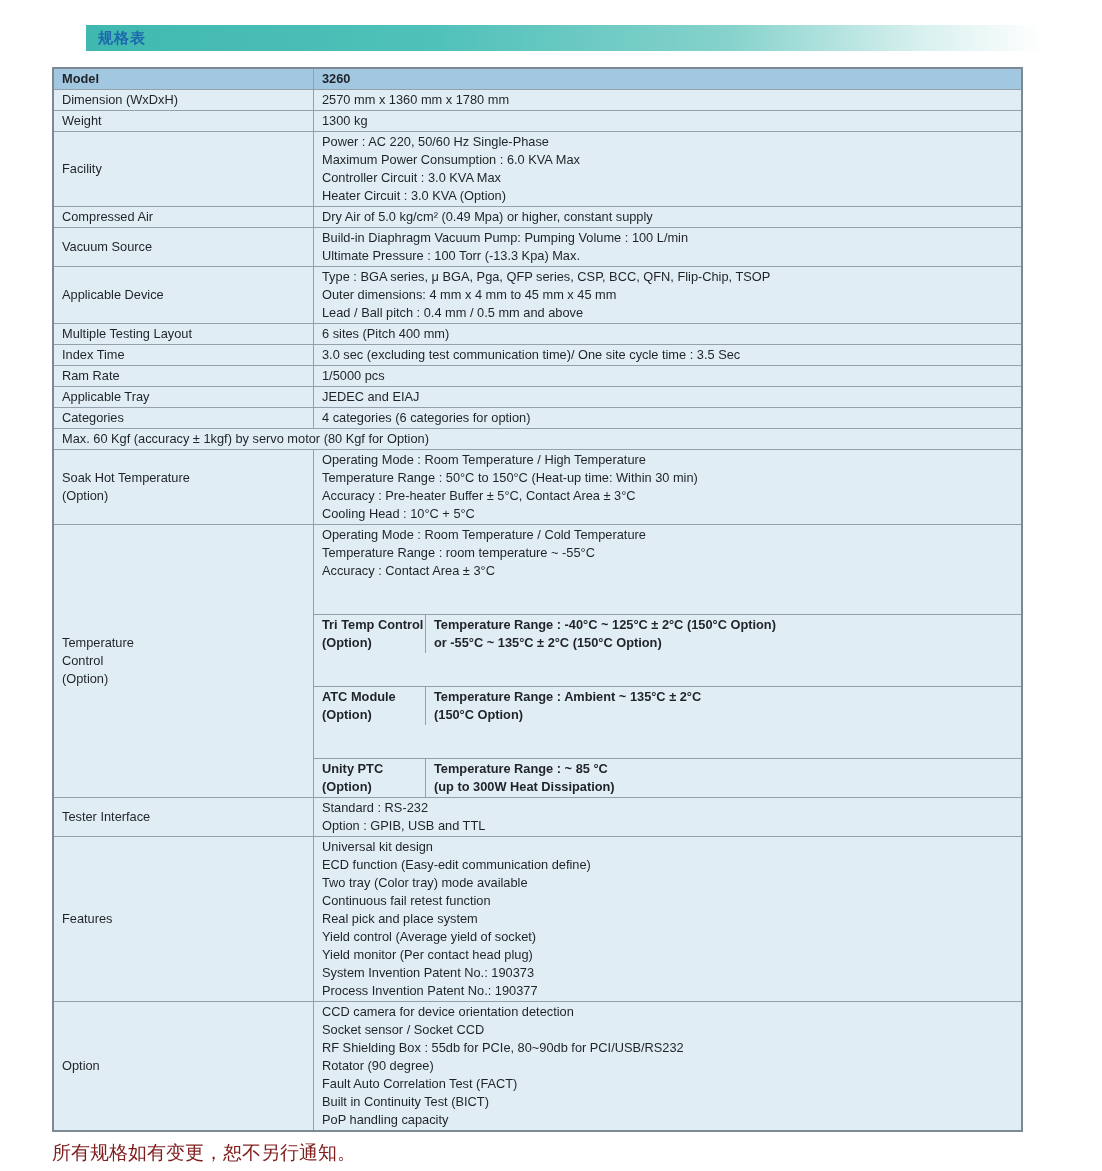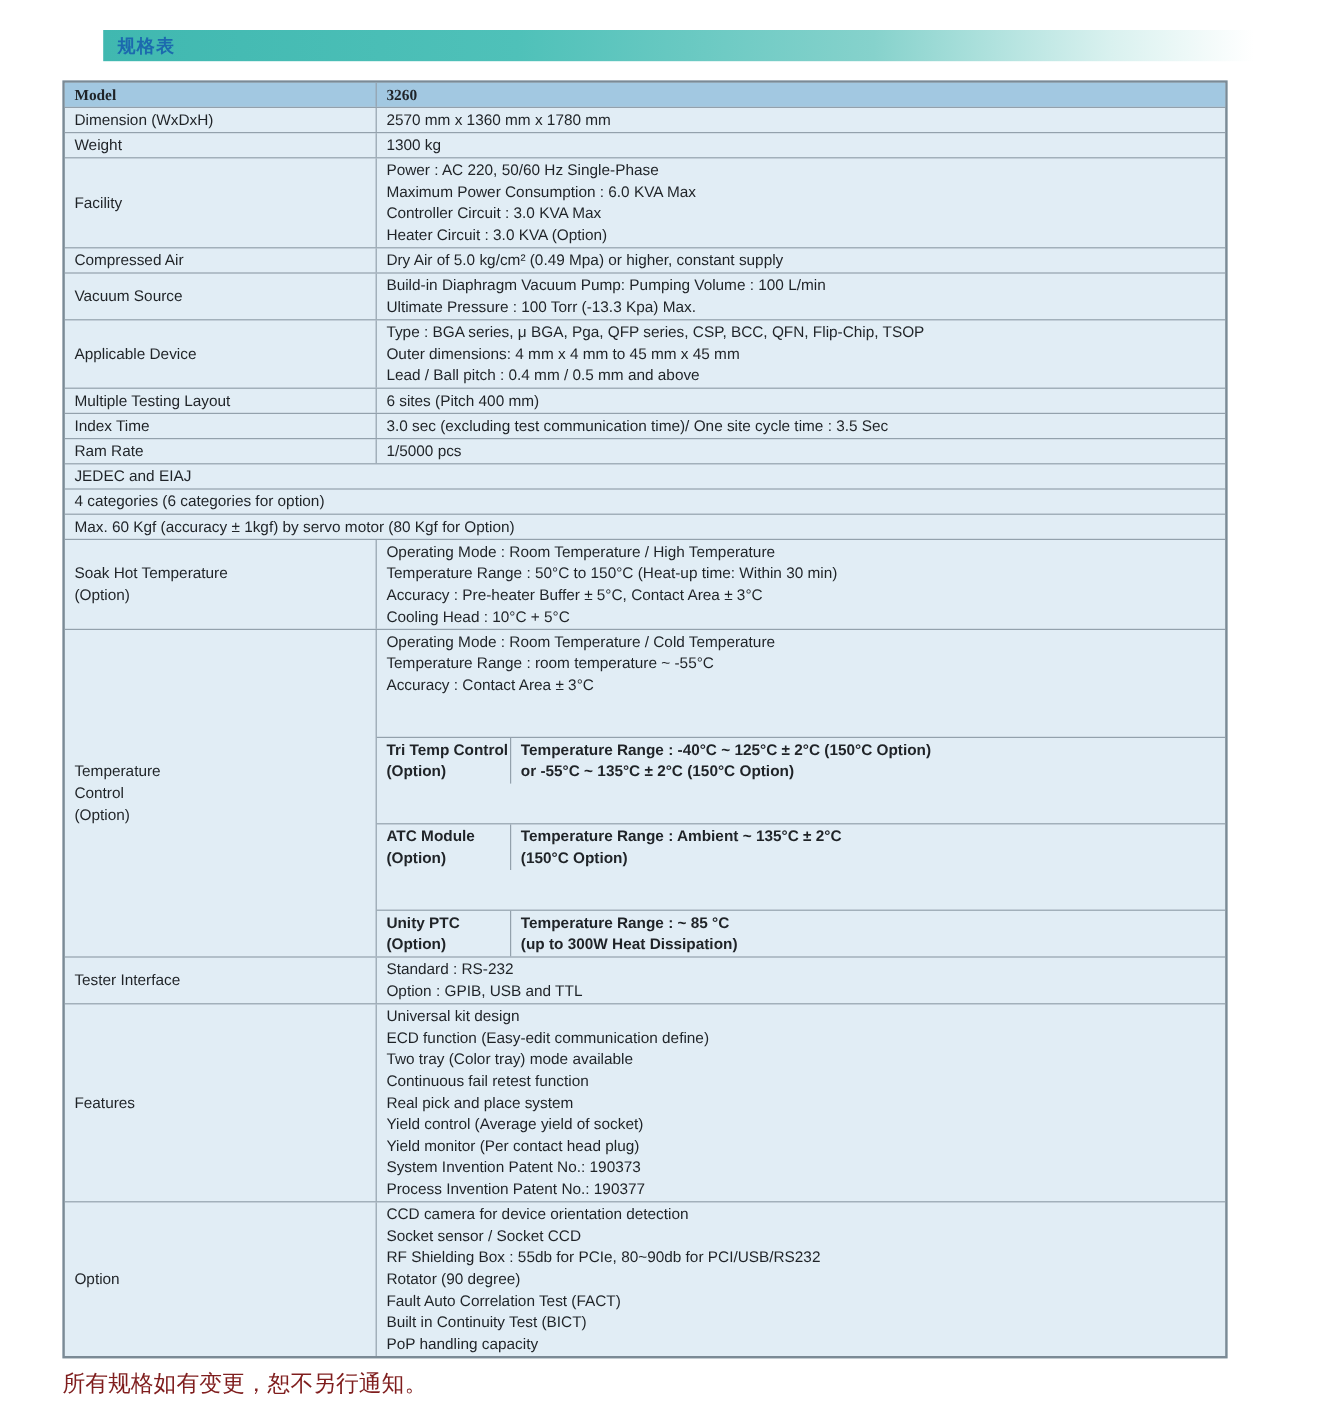--- a/index.html
+++ b/index.html
@@ -31,21 +31,21 @@
   }
   .spec-bar{margin-top:25px;margin-left:34px;}
   .spec-table{
     margin-top:16px;width:971px;
     border:2px solid var(--outer);
     background:var(--row-bg);
     font-size:12.8px;line-height:18px;
   }
   .trow{display:flex;border-top:1px solid var(--border);}
   .trow:first-child{border-top:none;}
-  .trow.thead{background:var(--head-bg);font-weight:bold;font-family:Liberation Serif, serif;}
+  .trow.thead{background:var(--head-bg);font-weight:bold;}
   .cell{padding:1px 8px;}
   .cell .line{white-space:nowrap;}
   .cell.label{
     flex:0 0 260px;width:260px;
     border-right:1px solid var(--border);
     display:flex;flex-direction:column;justify-content:center;
   }
   .cell.value{flex:1;}
   .subcol{flex:1;display:flex;flex-direction:column;gap:33px;}
   .subrow{display:flex;flex:1;}
@@ -151,25 +151,31 @@
       </div>
       <div class="trow">
         <div class="cell label">
           <div class="line">Ram Rate</div>
         </div>
         <div class="cell value">
           <div class="line">1/5000 pcs</div>
         </div>
       </div>
       <div class="trow">
+        <div class="cell label">
+          <div class="line">Applicable Tray</div>
+        </div>
         <div class="cell value">
           <div class="line">JEDEC and EIAJ</div>
         </div>
       </div>
       <div class="trow">
+        <div class="cell label">
+          <div class="line">Categories</div>
+        </div>
         <div class="cell value">
           <div class="line">4 categories (6 categories for option)</div>
         </div>
       </div>
       <div class="trow">
         <div class="cell value">
           <div class="line">Max. 60 Kgf (accuracy ± 1kgf) by servo motor (80 Kgf for Option)</div>
         </div>
       </div>
       <div class="trow">

